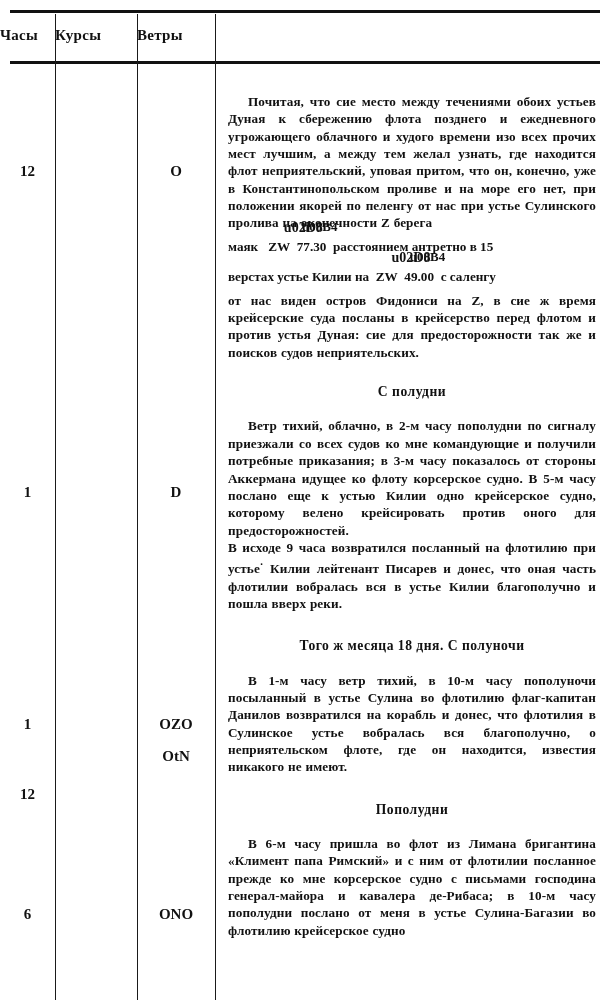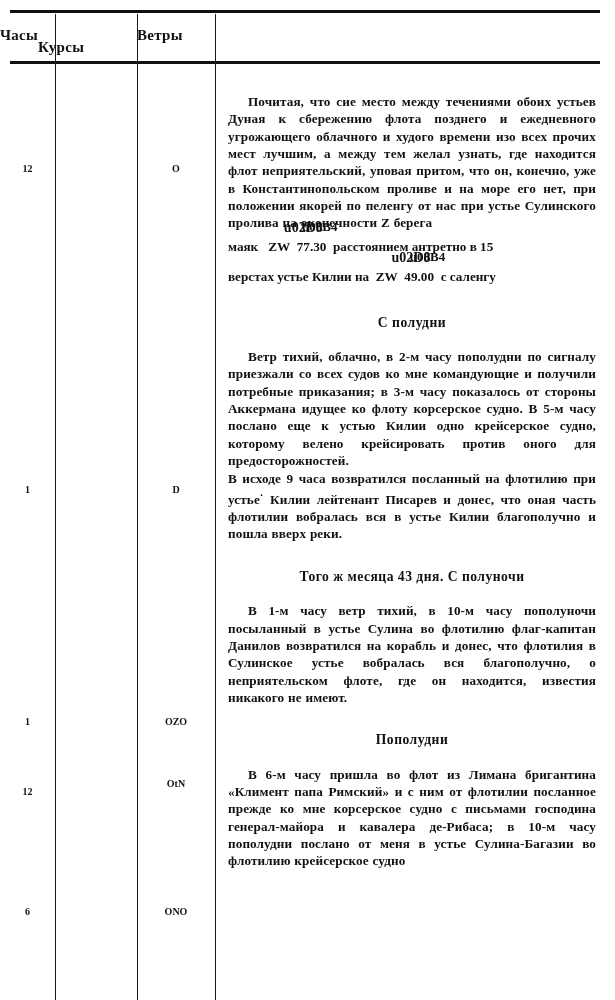--- a/index.html
+++ b/index.html
@@ -47,28 +47,28 @@
   
   .col-head {
     position: absolute;
     top: 27px;
     font-size: 15px;
     font-weight: bold;
     letter-spacing: 0.3px;
     font-family: "Liberation Serif", "DejaVu Serif", serif;
   }
   .col-head.h1 { left: 0px;   width: 55px; }
-  .col-head.h2 { left: 38px;  width: 82px; margin-top: 12px; }
+  .col-head.h2 { left: 55px;  width: 82px; }
   .col-head.h3 { left: 137px; width: 78px; }
 
   
   .cell {
     position: absolute;
     text-align: center;
-    font-size: 10px;
+    font-size: 15px;
     font-weight: bold;
     font-family: "Liberation Serif", "DejaVu Serif", serif;
   }
   .cell.hours { left: 0px;   width: 55px; }
   .cell.winds { left: 137px; width: 78px; }
 
   
   .narrative {
     position: absolute;
     left: 228px;
@@ -168,21 +168,21 @@
   <div class="cell hours" style="top:163px">12</div>
   <div class="cell winds" style="top:163px">O</div>
 
   <div class="cell hours" style="top:484px">1</div>
   <div class="cell winds" style="top:484px">D</div>
 
   <div class="cell hours" style="top:716px">1</div>
   <div class="cell winds" style="top:716px">OZO</div>
 
   <div class="cell hours" style="top:786px">12</div>
-  <div class="cell winds" style="top:778px">OtN</div>
+  <div class="cell winds" style="top:748px">OtN</div>
 
   <div class="cell hours" style="top:906px">6</div>
   <div class="cell winds" style="top:906px">ONO</div>
 
   <div class="narrative">
 
     <p class="para indent">Почитая, что сие место между течениями обоих устьев Дуная к сбережению флота позднего и ежедневного угрожающего облачного и худого времени изо всех прочих мест лучшим, а между тем желал узнать, где находится флот неприятельский, уповая притом, что он, конечно, уже в Константинопольском проливе и на море его нет, при положении якорей по пеленгу от нас при устье Сулинского пролива на оконечности Z берега</p>
 
     <p class="bearing-line">
       <span>маяк</span>&nbsp;&nbsp;
@@ -191,35 +191,36 @@
       <span>расстоянием антретно в 15</span>
     </p>
 
     <p class="bearing-line">
       <span>верстах устье Килии на</span>&nbsp;
       <span>ZW</span>&nbsp;
       <span class="brv">49</span><span>.</span><span class="acu">00</span>&nbsp;
       <span>с саленгу</span>
     </p>
 
+    <p class="para flush">от нас виден остров Фидониси на Z, в сие ж время крейсерские суда посланы в крейсерство перед флотом и против устья Дуная: сие для предосторожности так же и поисков судов неприятельских.</p>
 
     <div class="gap-md"></div>
 
     <p class="heading">С полудни</p>
 
     <div class="gap-sm"></div>
 
     <p class="para indent">Ветр тихий, облачно, в 2-м часу пополудни по сигналу приезжали со всех судов ко мне командующие и получили потребные приказания; в 3-м часу показалось от стороны Аккермана идущее ко флоту корсерское судно. В 5-м часу послано еще к устью Килии одно крейсерское судно, которому велено крейсировать против оного для предосторожностей.</p>
 
     <p class="para flush"><span>В исходе 9 часа возвратился посланный на флотилию при устье</span><span class="dotmark">·</span>
       <span>Килии лейтенант Писарев и донес, что оная часть флотилии вобралась вся в устье Килии благополучно и пошла вверх реки.</span></p>
 
     <div class="gap-lg"></div>
 
-    <p class="heading">Того ж месяца 43 дня. С полуночи</p>
+    <p class="heading">Того ж месяца 18 дня. С полуночи</p>
 
     <div class="gap-sm"></div>
 
     <p class="para indent">В 1-м часу ветр тихий, в 10-м часу пополуночи посыланный в устье Сулина во флотилию флаг-капитан Данилов возвратился на корабль и донес, что флотилия в Сулинское устье вобралась вся благополучно, о неприятельском флоте, где он находится, известия никакого не имеют.</p>
 
     <div class="gap-lg"></div>
 
     <p class="heading">Пополудни</p>
 
     <div class="gap-sm"></div>

